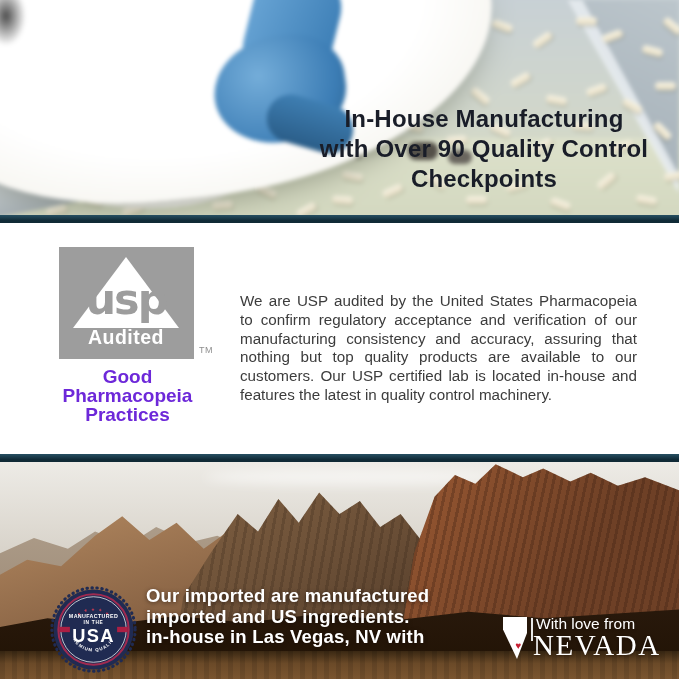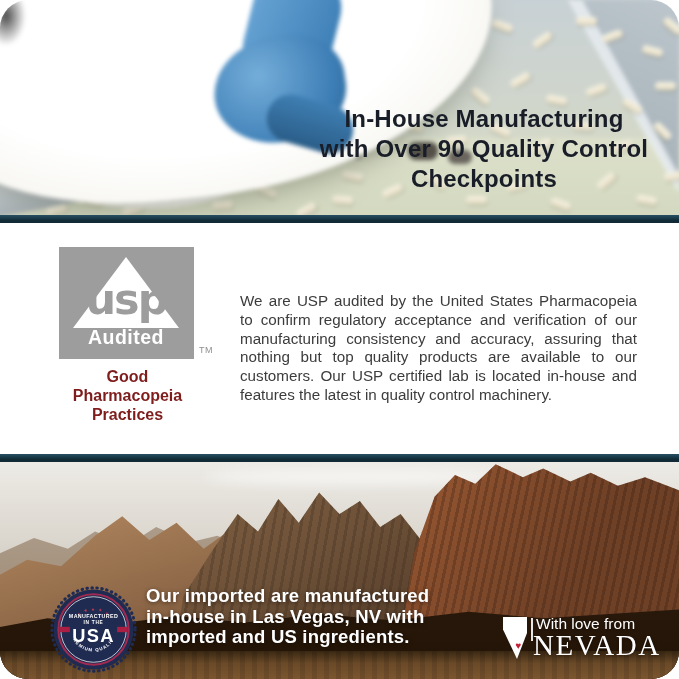--- a/index.html
+++ b/index.html
@@ -1,17 +1,17 @@
 <!DOCTYPE html>
 <html><head>
 <meta charset="utf-8">
 <style>
   html,body{margin:0;padding:0;background:#fff;}
   .canvas{position:relative;width:679px;height:679px;overflow:hidden;
-          font-family:"Liberation Sans",sans-serif;background:#fff;border-radius:28px;}
+          font-family:"Liberation Sans",sans-serif;background:#fff;}
 
   
   .sec-top{position:absolute;left:0;top:0;width:679px;height:223px;overflow:hidden;}
   .photo-blur{position:absolute;inset:0;filter:blur(2.2px);}
   .pbase{position:absolute;inset:-12px;background:linear-gradient(#c7d0d6,#d6dac6 75%,#d9ddc6);}
   .conveyor{position:absolute;left:-12px;right:-12px;top:138px;height:100px;
             background:linear-gradient(#dde1cb,#d1d6bd);}
   .metal-right{position:absolute;inset:0;background:linear-gradient(205deg,#bcc6cc,#97a3ac 60%);
                clip-path:polygon(84% 0,101% 0,101% 88%);}
   .metal-stripe{position:absolute;inset:0;background:#eaeff2;opacity:.85;
@@ -50,21 +50,21 @@
   .headline span{display:block;}
   .bar{position:absolute;left:0;width:679px;height:8px;
         background:linear-gradient(#275063,#102a36 70%);}
   .bar-top{bottom:0;}
 
   
   .sec-mid{position:absolute;left:0;top:223px;width:679px;height:231px;background:#ffffff;}
   .usp-logo{position:absolute;left:59px;top:24px;}
   .tm-mark{position:absolute;left:199px;top:122px;font-size:9px;color:#8f8f8f;letter-spacing:.5px;}
   .gmp{position:absolute;left:30px;top:144px;width:195px;text-align:center;
-       font-size:16px;line-height:19px;font-weight:700;color:#7f1d1d;}
+       font-size:19px;line-height:19px;font-weight:700;color:#6d28d9;}
   .gmp span{display:block;}
   .usp-para{position:absolute;left:232px;top:54px;width:397px;font-size:15.2px;
        line-height:18.7px;color:#3c3c3c;text-align:justify;margin-left:8px;}
   .bar-mid{top:454px;}
 
   
   .sec-bottom{position:absolute;left:0;top:462px;width:679px;height:217px;overflow:hidden;
        background:linear-gradient(#edebe6,#d9d4cb 40%,#cfc9bf);}
   .ridge{position:absolute;inset:0;}
   .r-haze{clip-path:polygon(0% 42%,5% 35%,10% 40%,14% 32%,19% 38%,23% 30%,28% 37%,32% 34%,37% 41%,40% 100%,0% 100%);
@@ -221,22 +221,22 @@
       <rect x="11.5" y="47" width="12" height="6" fill="#ab1f44"></rect>
       <rect x="76.5" y="47" width="12" height="6" fill="#ab1f44"></rect>
       <text x="50" y="64" text-anchor="middle" font-size="20.5" font-weight="bold" fill="#ffffff" letter-spacing="1.5">USA</text>
       <text font-size="5" fill="#ffffff" letter-spacing="1.2" font-weight="bold">
         <textPath href="#footArc" startOffset="50%" text-anchor="middle">PREMIUM QUALITY</textPath>
       </text>
     </svg>
 
     <div class="bottom-msg">
       <span>Our imported are manufactured</span>
+      <span>imported and US ingredients.</span>
       <span>in-house in Las Vegas, NV with</span>
-      <span>imported and US ingredients.</span>
     </div>
 
     <div class="nevada">
       <svg class="nv-state" width="26" height="44" viewBox="0 0 26 44">
         <polygon points="1,1 25,1 25,17 15,43 1,13.5" fill="#ffffff"></polygon>
         <text x="16.5" y="33" text-anchor="middle" font-size="10" fill="#c61f33">♥</text>
       </svg>
       <div class="nv-divider"></div>
       <div class="nv-tag">With love from</div>
       <div class="nv-name">NEVADA</div>

